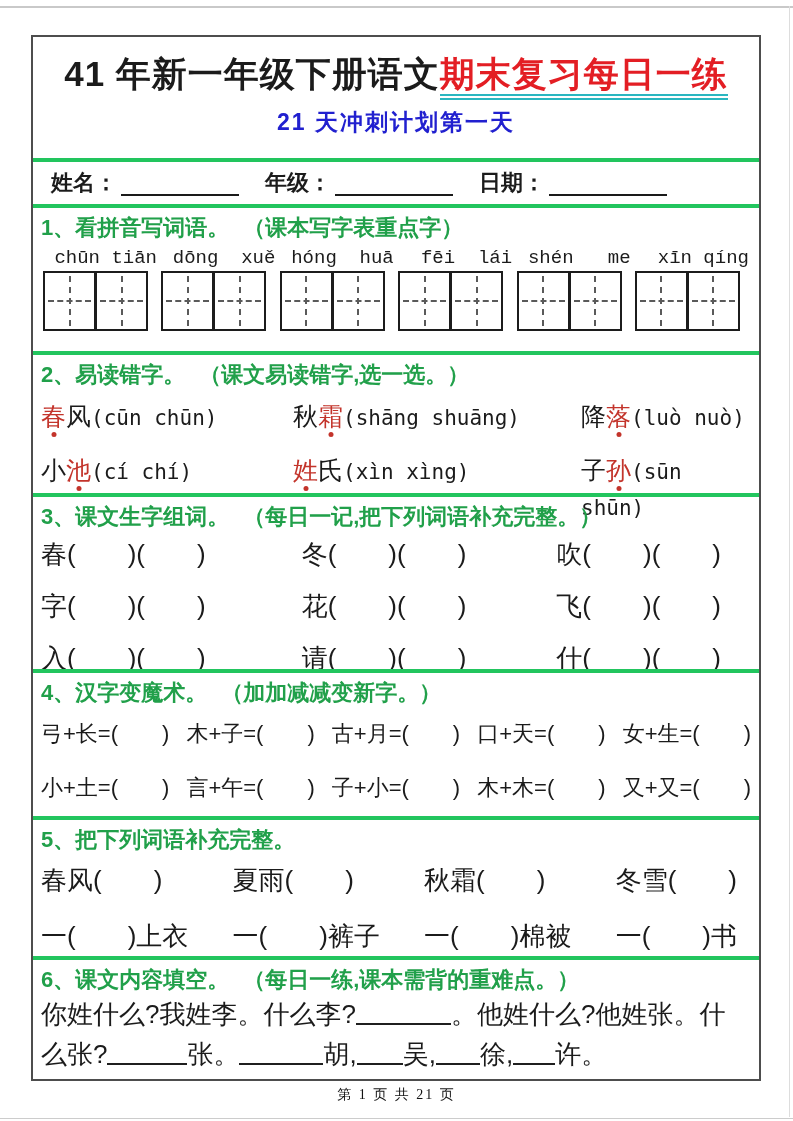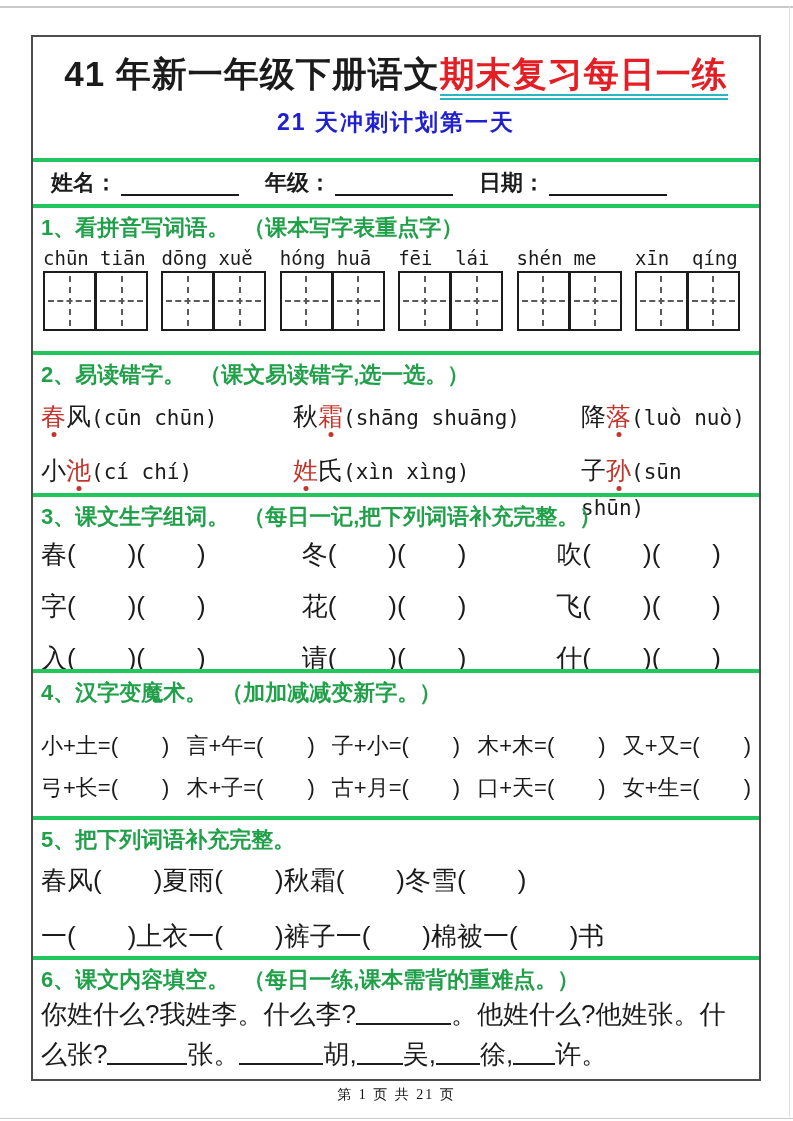--- a/index.html
+++ b/index.html
@@ -29,21 +29,21 @@
   
   .section{padding:6px 8px 0 8px;}
   .sec-head{font-size:22px;font-weight:bold;color:var(--green);line-height:28px;white-space:nowrap;}
   .sec-note{margin-left:14px;}
 
   
   .s1{height:147px;}
   .s1-words{display:flex;justify-content:space-between;margin-top:4px;padding:0 2px;}
   .w-unit{width:114px;}
   .pinyin-row{display:flex;font-family:"DejaVu Sans Mono", monospace;font-size:19px;line-height:24px;}
-  .pinyin-row span{flex:1;text-align:left;}
+  .pinyin-row span{flex:1;text-align:right;font-family:Liberation Mono, monospace;}
   .pair{display:flex;margin-top:1px;}
   .tian-box{width:53px;height:60px;border:2px solid #1c1c1c;position:relative;box-sizing:border-box;background:#fff;}
   .tian-box + .tian-box{border-left-width:2px;margin-left:-1px;}
   .tian-box::before{content:"";position:absolute;left:calc(50% - 1px);top:3px;bottom:3px;border-left:2px dashed #5a5a5a;}
   .tian-box::after{content:"";position:absolute;top:calc(50% - 1px);left:3px;right:3px;border-top:2px dashed #5a5a5a;}
 
   
   .s2{height:142px;}
   .s2-grid{display:grid;grid-template-columns:252px 288px auto;row-gap:18px;margin-top:10px;font-size:25px;line-height:34px;}
   .red-char{color:var(--red-char);position:relative;}
@@ -58,21 +58,21 @@
   .s3-grid .col3{padding-left:42px;}
 
   
   .s4{height:147px;}
   .s4-row{display:flex;justify-content:space-between;font-size:22px;line-height:30px;}
   .s4-row.r1{margin-top:12px;}
   .s4-row.r2{margin-top:24px;}
 
   
   .s5{height:140px;}
-  .s5-row{display:flex;justify-content:flex-start;font-size:26px;line-height:32px;padding-right:14px;}
+  .s5-row{display:flex;justify-content:space-between;font-size:26px;line-height:32px;padding-right:14px;}
   .s5-row.r1{margin-top:10px;}
   .s5-row.r2{margin-top:24px;}
 
   
   .s6{height:102px;border-bottom:none;}
   .s6-line{font-size:26px;line-height:40px;white-space:nowrap;}
   .blank6{display:inline-block;height:20px;border-bottom:2px solid #1f1f1f;vertical-align:-2px;}
 
   .footer{position:absolute;left:0;right:0;top:1086px;text-align:center;
           font-family:"Liberation Serif", serif;font-size:14px;letter-spacing:2px;color:#121212;}
@@ -190,33 +190,33 @@
           <div class="col3"><span>飞</span><span>(　　)(　　)</span></div>
           <div><span>入</span><span>(　　)(　　)</span></div>
           <div class="col2"><span>请</span><span>(　　)(　　)</span></div>
           <div class="col3"><span>什</span><span>(　　)(　　)</span></div>
         </div>
     </div>
 
     <div class="row section s4">
       <div class="sec-head"><span>4、汉字变魔术。</span><span class="sec-note">（加加减减变新字。）</span></div>
       <div id="s4-rows">
+          <div class="s4-row r1">
+            <span><span>弓+长</span><span>=(　　)</span></span>
+            <span><span>木+子</span><span>=(　　)</span></span>
+            <span><span>古+月</span><span>=(　　)</span></span>
+            <span><span>口+天</span><span>=(　　)</span></span>
+            <span><span>女+生</span><span>=(　　)</span></span>
+          </div>
           <div class="s4-row r2">
             <span><span>小+土</span><span>=(　　)</span></span>
             <span><span>言+午</span><span>=(　　)</span></span>
             <span><span>子+小</span><span>=(　　)</span></span>
             <span><span>木+木</span><span>=(　　)</span></span>
             <span><span>又+又</span><span>=(　　)</span></span>
-          </div>
-          <div class="s4-row r1">
-            <span><span>弓+长</span><span>=(　　)</span></span>
-            <span><span>木+子</span><span>=(　　)</span></span>
-            <span><span>古+月</span><span>=(　　)</span></span>
-            <span><span>口+天</span><span>=(　　)</span></span>
-            <span><span>女+生</span><span>=(　　)</span></span>
           </div>
         </div>
     </div>
 
     <div class="row section s5">
       <div class="sec-head"><span>5、把下列词语补充完整。</span></div>
       <div class="s5-row r1" id="s5-row1">
           <span><span>春风</span><span>(　　)</span></span>
           <span><span>夏雨</span><span>(　　)</span></span>
           <span><span>秋霜</span><span>(　　)</span></span>

